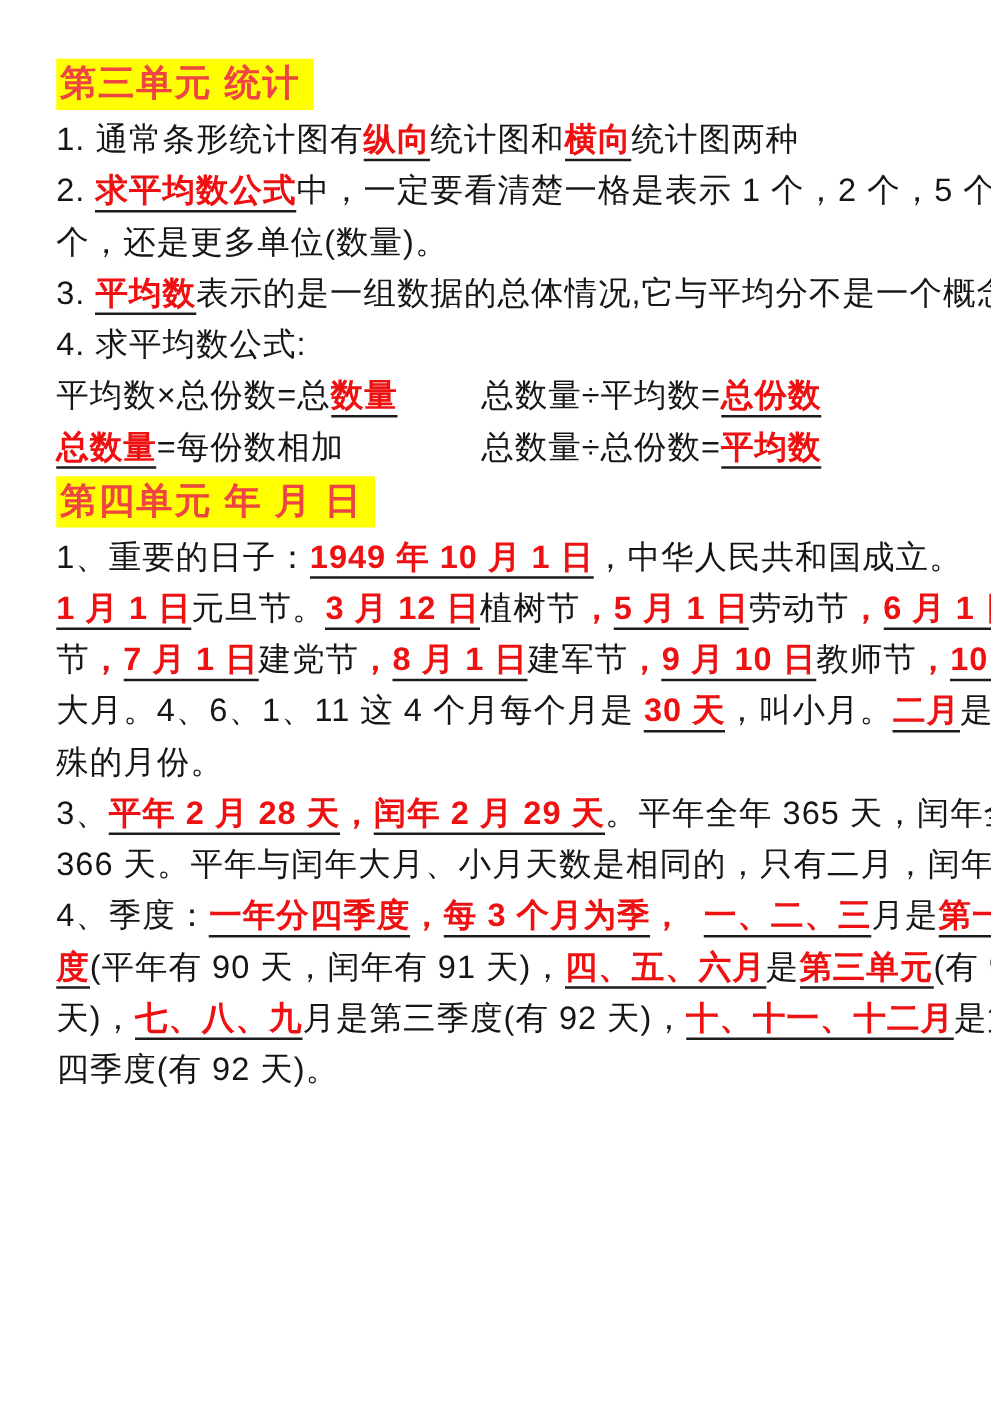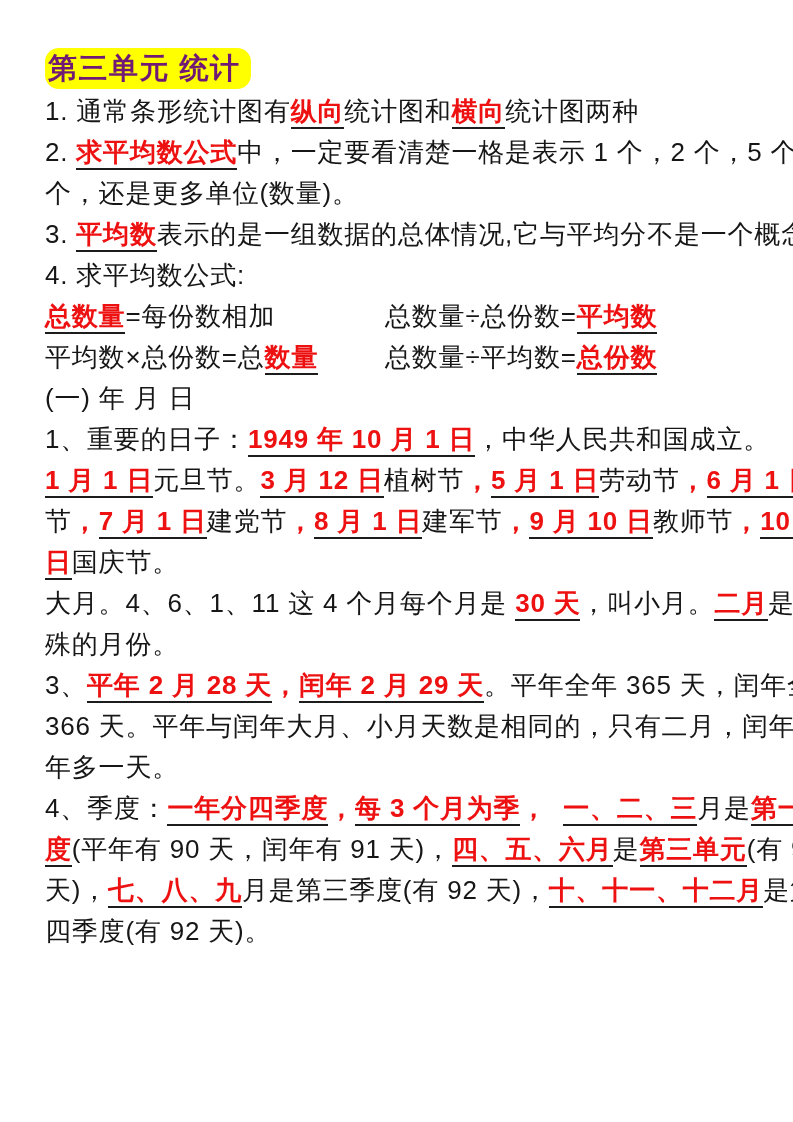--- a/index.html
+++ b/index.html
@@ -37,28 +37,27 @@
     white-space: pre;
   }
   .heading-line {
     height: 47px;
     line-height: 47px;
     white-space: pre;
   }
   .heading {
     display: inline-block;
     background: var(--yellow);
-    color: #701a75;
+    color: #ef4444;
     font-size: 29px;
     line-height: 38px;
     font-weight: 700;
     letter-spacing: 1.5px;
     padding: 1px 10px 2px 3px;
     vertical-align: middle;
-    border-radius: 14px;
   }
   .seg-plain { color: var(--text); }
   .seg-red {
     color: var(--red);
     font-weight: 700;
   }
   .seg-red-underline {
     color: var(--red);
     font-weight: 700;
     border-bottom: 2px solid var(--underline);
@@ -75,30 +74,28 @@
 <body>
 
 <div class="page">
   <div class="content">
       <div class="heading-line"><span class="heading">第三单元 统计</span></div>
       <div class="line"><span class="seg-plain">1. 通常条形统计图有</span><span class="seg-red-underline">纵向</span><span class="seg-plain">统计图和</span><span class="seg-red-underline">横向</span><span class="seg-plain">统计图两种</span></div>
       <div class="line"><span class="seg-plain">2. </span><span class="seg-red-underline">求平均数公式</span><span class="seg-plain">中，一定要看清楚一格是表示 1 个，2 个，5 个，10</span></div>
       <div class="line"><span class="seg-plain">个，还是更多单位(数量)。</span></div>
       <div class="line"><span class="seg-plain">3. </span><span class="seg-red-underline">平均数</span><span class="seg-plain">表示的是一组数据的总体情况,它与平均分不是一个概念。</span></div>
       <div class="line"><span class="seg-plain">4. 求平均数公式:</span></div>
+      <div class="line"><span class="seg-plain">平均数×总份数=总</span><span class="seg-red-underline">数量</span><span class="f-col2"><span class="seg-plain">总数量÷平均数=</span><span class="seg-red-underline">总份数</span></span></div>
       <div class="line"><span class="seg-red-underline">总数量</span><span class="seg-plain">=每份数相加</span><span class="f-col2"><span class="seg-plain">总数量÷总份数=</span><span class="seg-red-underline">平均数</span></span></div>
-      <div class="line"><span class="seg-plain">平均数×总份数=总</span><span class="seg-red-underline">数量</span><span class="f-col2"><span class="seg-plain">总数量÷平均数=</span><span class="seg-red-underline">总份数</span></span></div>
-      <div class="line"><span class="seg-plain">(一) 年 月 日</span></div>
+      <div class="heading-line"><span class="heading">第四单元 年 月 日</span></div>
       <div class="line"><span class="seg-plain">1、重要的日子：</span><span class="seg-red-underline">1949 年 10 月 1 日</span><span class="seg-plain">，中华人民共和国成立。</span></div>
       <div class="line"><span class="seg-red-underline">1 月 1 日</span><span class="seg-plain">元旦节。</span><span class="seg-red-underline">3 月 12 日</span><span class="seg-plain">植树节</span><span class="seg-red">，</span><span class="seg-red-underline">5 月 1 日</span><span class="seg-plain">劳动节</span><span class="seg-red">，</span><span class="seg-red-underline">6 月 1 日</span></div>
       <div class="line"><span class="seg-plain">节</span><span class="seg-red">，</span><span class="seg-red-underline">7 月 1 日</span><span class="seg-plain">建党节</span><span class="seg-red">，</span><span class="seg-red-underline">8 月 1 日</span><span class="seg-plain">建军节</span><span class="seg-red">，</span><span class="seg-red-underline">9 月 10 日</span><span class="seg-plain">教师节</span><span class="seg-red">，</span><span class="seg-red-underline">10 月 1</span></div>
-      <div class="line"><span class="seg-red-underline">日</span><span class="seg-plain">国庆节。</span></div>
       <div class="line"><span class="seg-plain">大月。4、6、1、11 这 4 个月每个月是 </span><span class="seg-red-underline">30 天</span><span class="seg-plain">，叫小月。</span><span class="seg-red-underline">二月</span><span class="seg-plain">是个特</span></div>
       <div class="line"><span class="seg-plain">殊的月份。</span></div>
       <div class="line"><span class="seg-plain">3、</span><span class="seg-red-underline">平年 2 月 28 天</span><span class="seg-red">，</span><span class="seg-red-underline">闰年 2 月 29 天</span><span class="seg-plain">。平年全年 365 天，闰年全年</span></div>
       <div class="line"><span class="seg-plain">366 天。平年与闰年大月、小月天数是相同的，只有二月，闰年比平</span></div>
-      <div class="line"><span class="seg-plain">年多一天。</span></div>
       <div class="line"><span class="seg-plain">4、季度：</span><span class="seg-red-underline">一年分四季度</span><span class="seg-red">，</span><span class="seg-red-underline">每 3 个月为季</span><span class="seg-red">，</span><span class="seg-plain">  </span><span class="seg-red-underline">一、二、三</span><span class="seg-plain">月是</span><span class="seg-red-underline">第一季</span></div>
       <div class="line"><span class="seg-red-underline">度</span><span class="seg-plain">(平年有 90 天，闰年有 91 天)，</span><span class="seg-red-underline">四、五、六月</span><span class="seg-plain">是</span><span class="seg-red-underline">第三单元</span><span class="seg-plain">(有 91</span></div>
       <div class="line"><span class="seg-plain">天)，</span><span class="seg-red-underline">七、八、九</span><span class="seg-plain">月是第三季度(有 92 天)，</span><span class="seg-red-underline">十、十一、十二月</span><span class="seg-plain">是第</span></div>
       <div class="line"><span class="seg-plain">四季度(有 92 天)。</span></div>
     </div>
 </div>
 
 </body></html>

